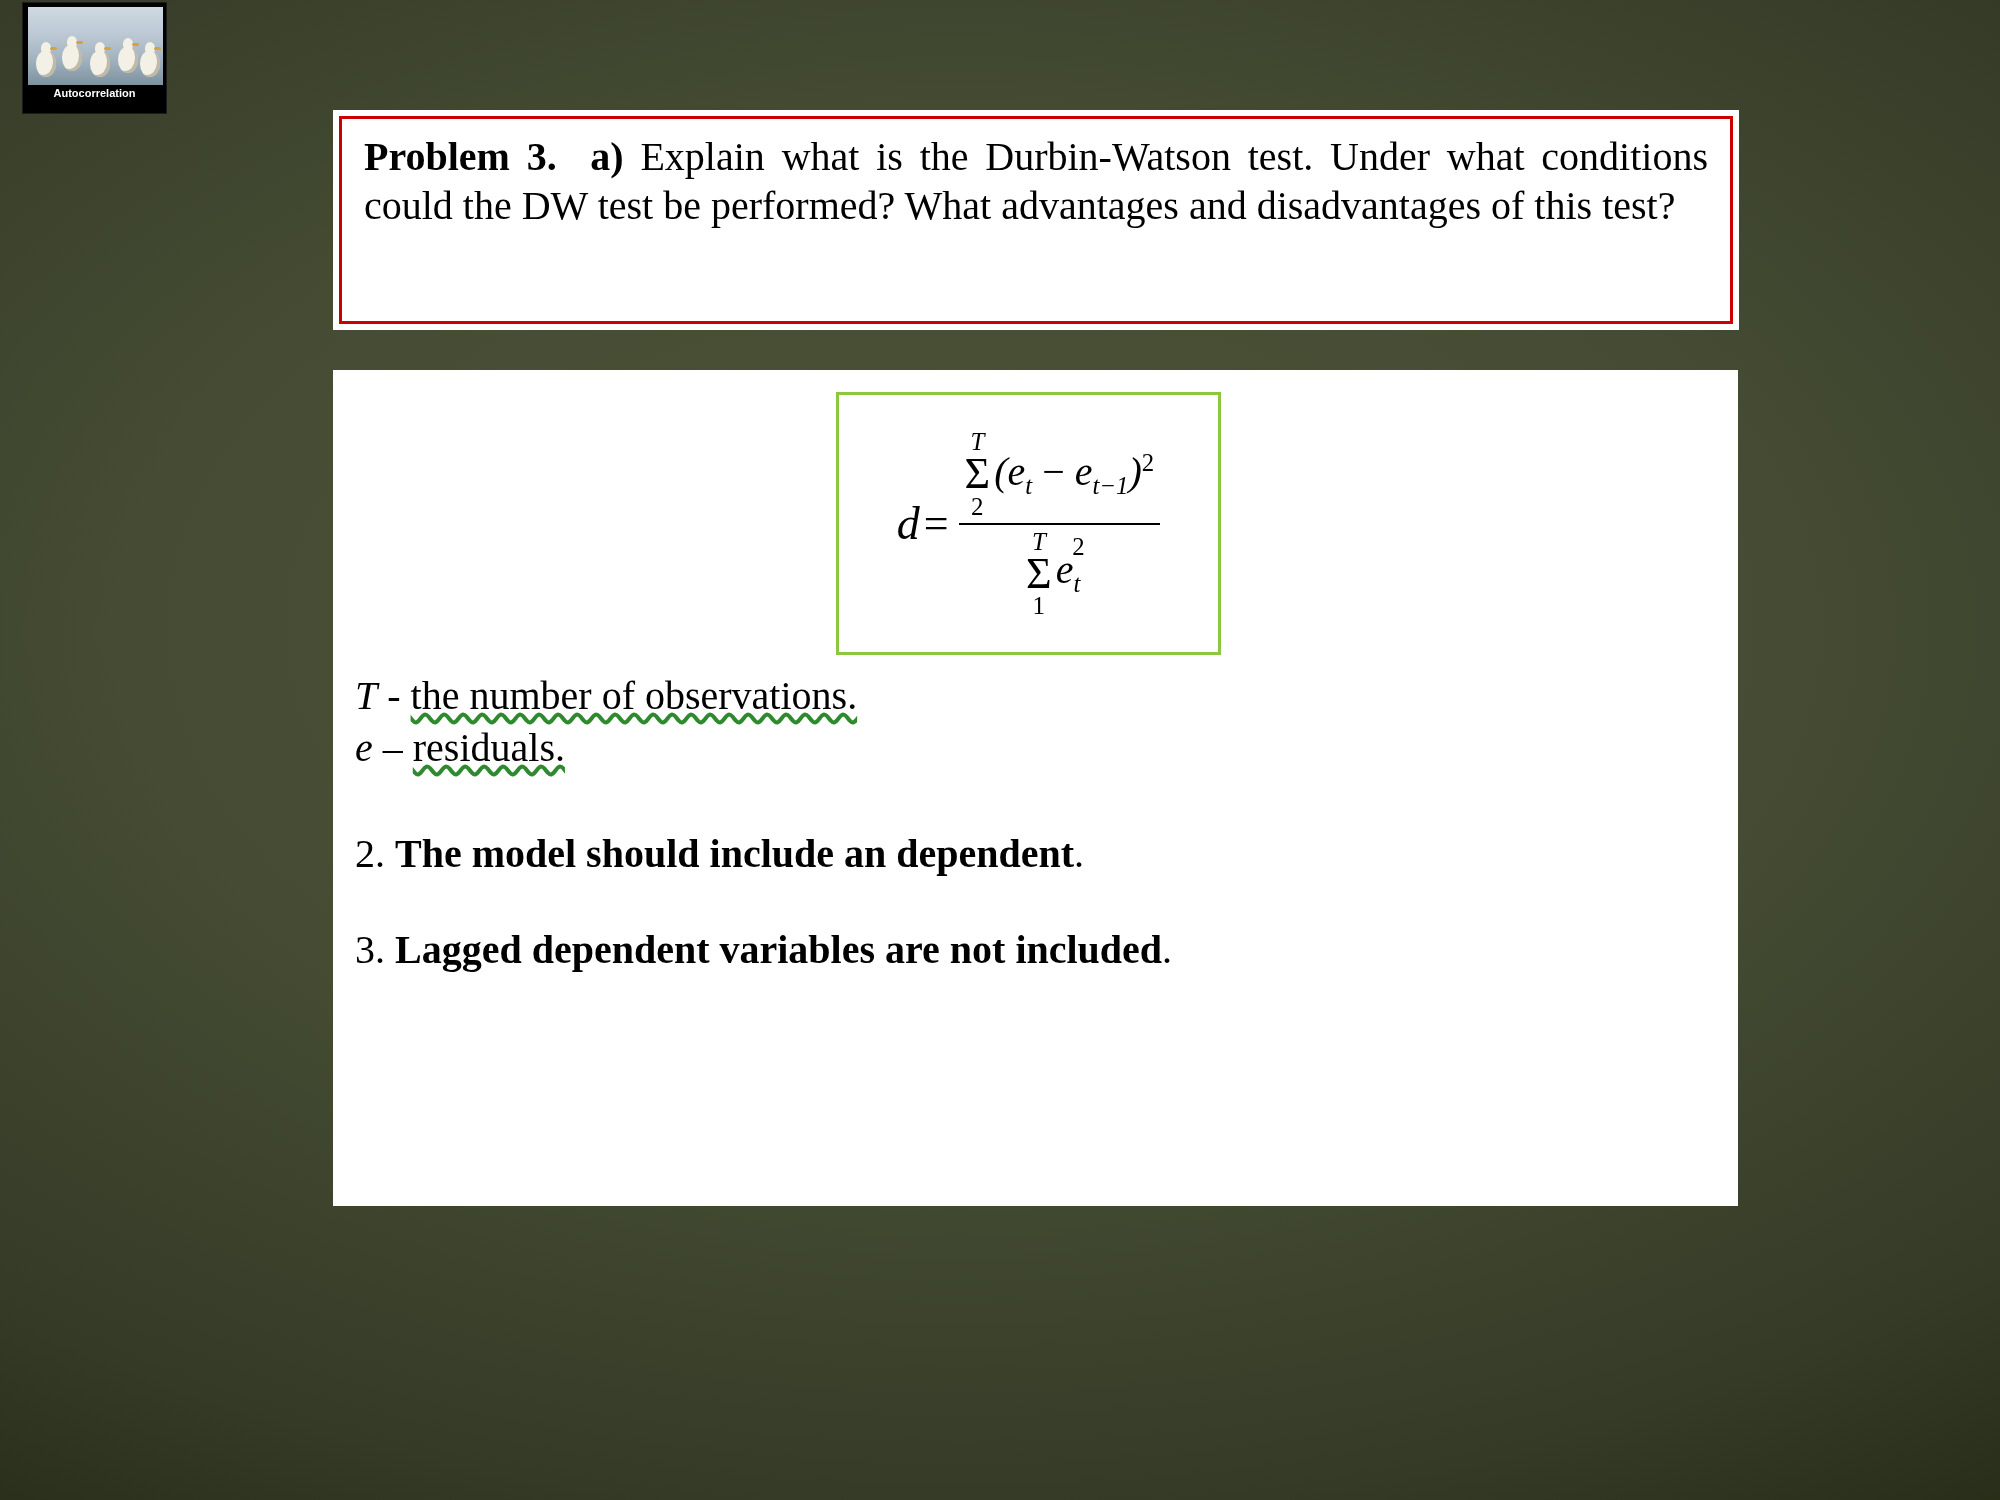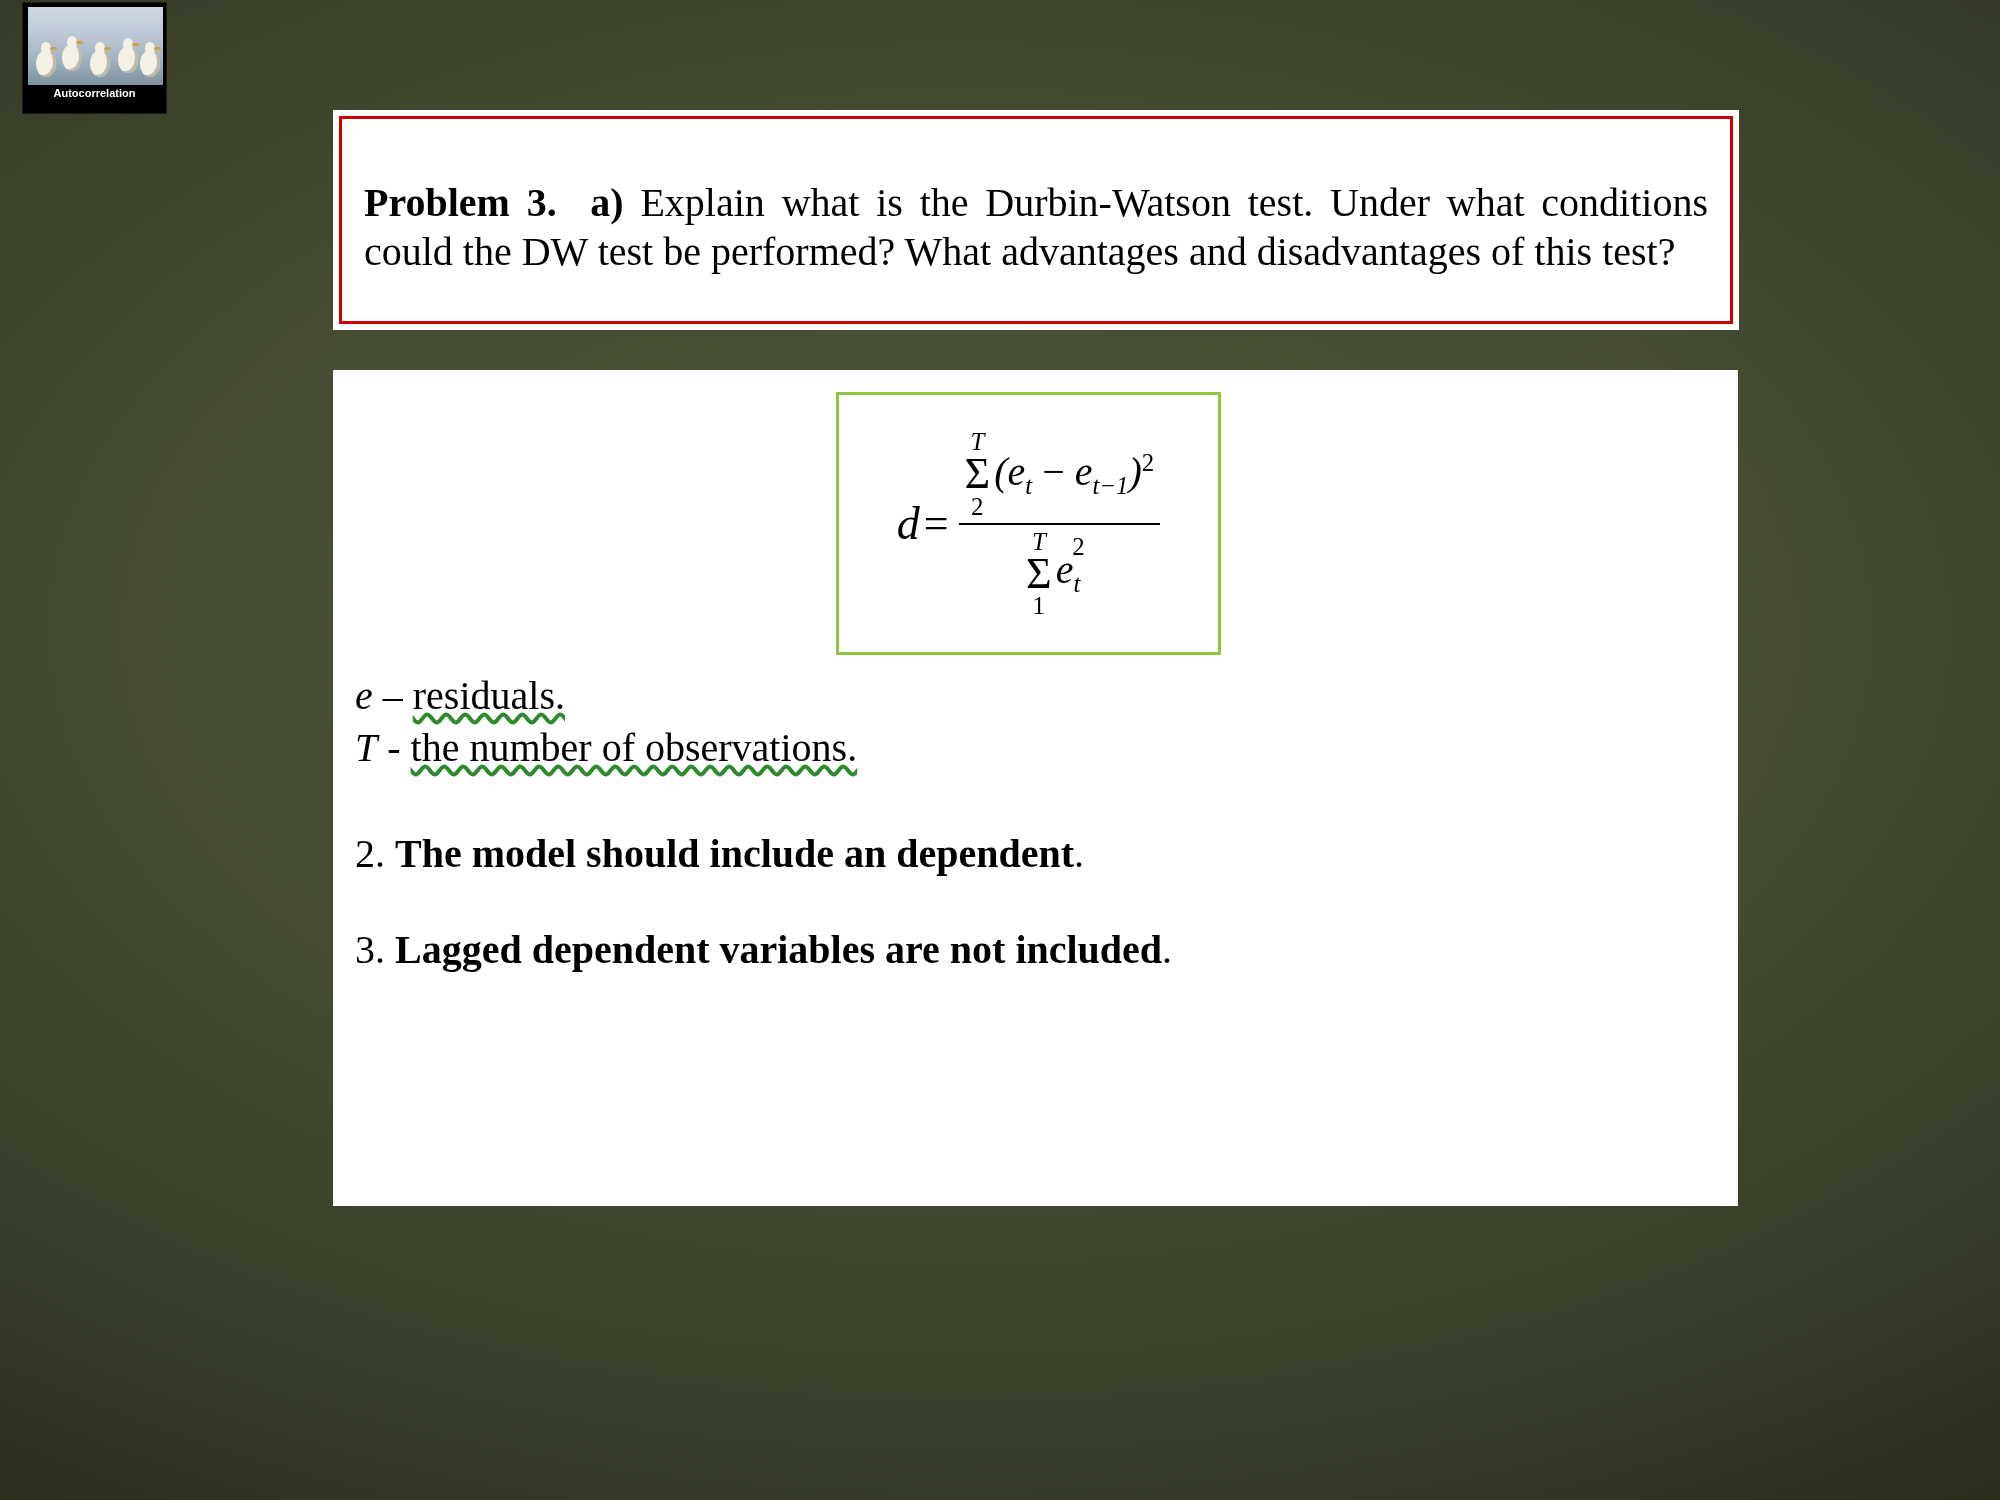--- a/index.html
+++ b/index.html
@@ -121,21 +121,20 @@
     box-sizing: border-box;
     padding: 14px 22px 10px 22px;
   }
   .problem-text {
     font-family: "Liberation Serif", serif;
     font-size: 40px;
     line-height: 1.22;
     color: #000;
     text-align: justify;
     text-justify: inter-word;
-    margin-top: 46px;
   }
   .problem-text b {
     font-weight: bold;
   }
   .sq {
     text-decoration: underline;
     text-decoration-style: wavy;
     text-decoration-color: #2f8a2f;
     text-underline-offset: 4px;
   }
@@ -292,28 +291,28 @@
               <span class="sigma-bot">1</span>
             </span>
             <span class="expr" style="padding-top:20px;"><i>e</i><sub>t</sub><sup style="position:relative;top:-14px;left:-8px;">2</sup></span>
           </span>
         </span>
       </div>
     </div>
 
     <div class="defs">
       <div>
+        <span class="it">T</span>
+        <span>-</span>
+        <span class="sq">the number of observations.</span>
+      </div>
+      <div>
         <span class="it">e</span>
         <span>–</span>
         <span class="sq">residuals.</span>
-      </div>
-      <div>
-        <span class="it">T</span>
-        <span>-</span>
-        <span class="sq">the number of observations.</span>
       </div>
     </div>
 
     <div class="conditions">
       <div class="cond-item">
         <span>2.</span>
         <b>The model should include an dependent</b><span>.</span>
       </div>
       <div class="cond-item">
         <span>3.</span>

